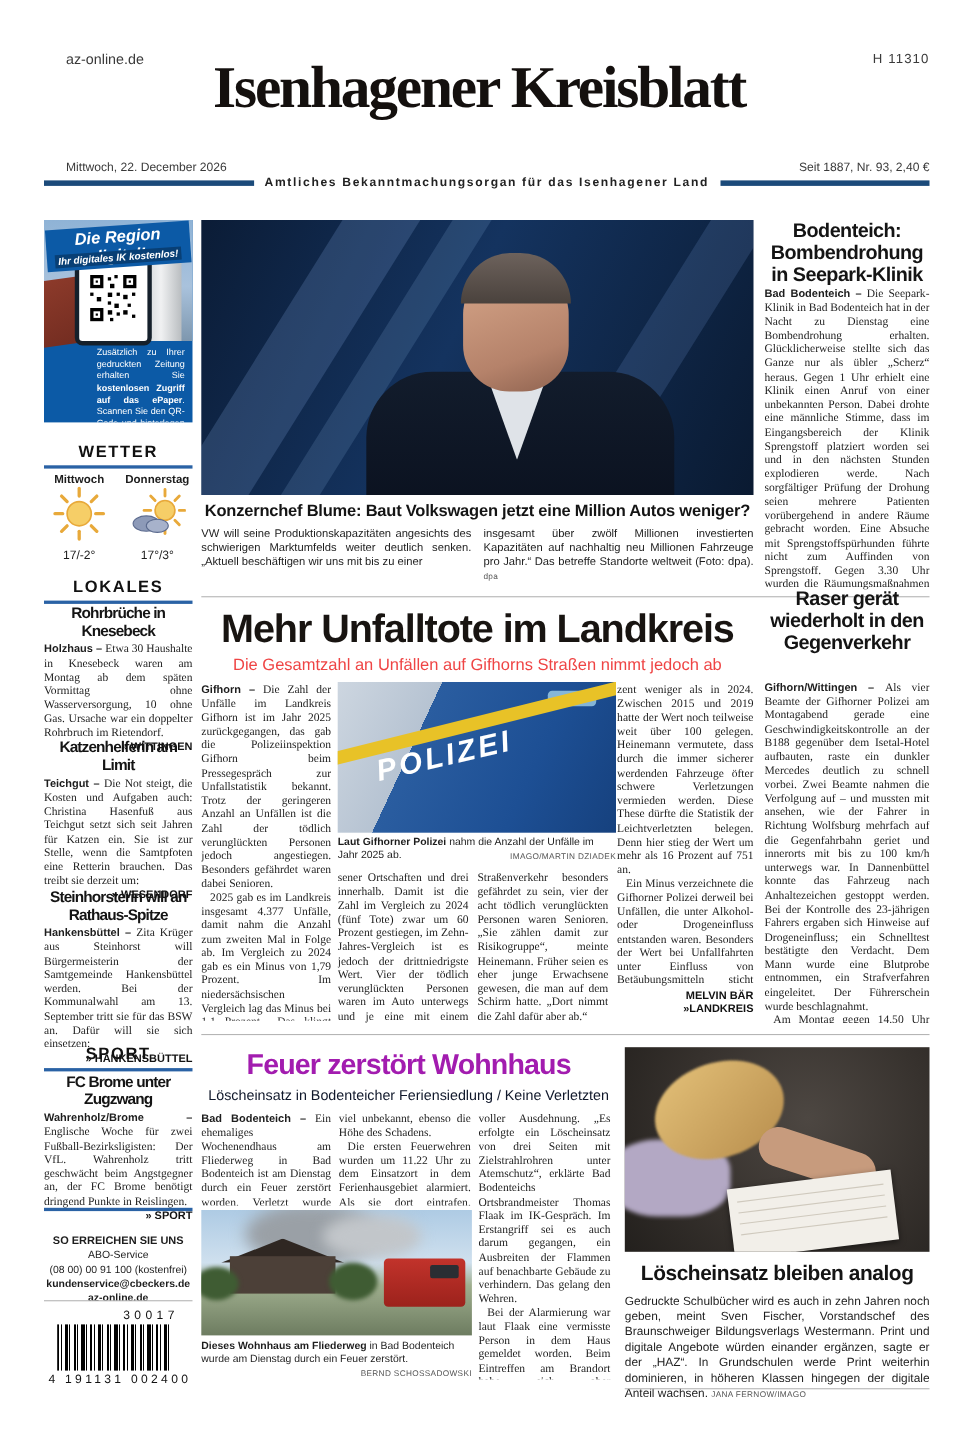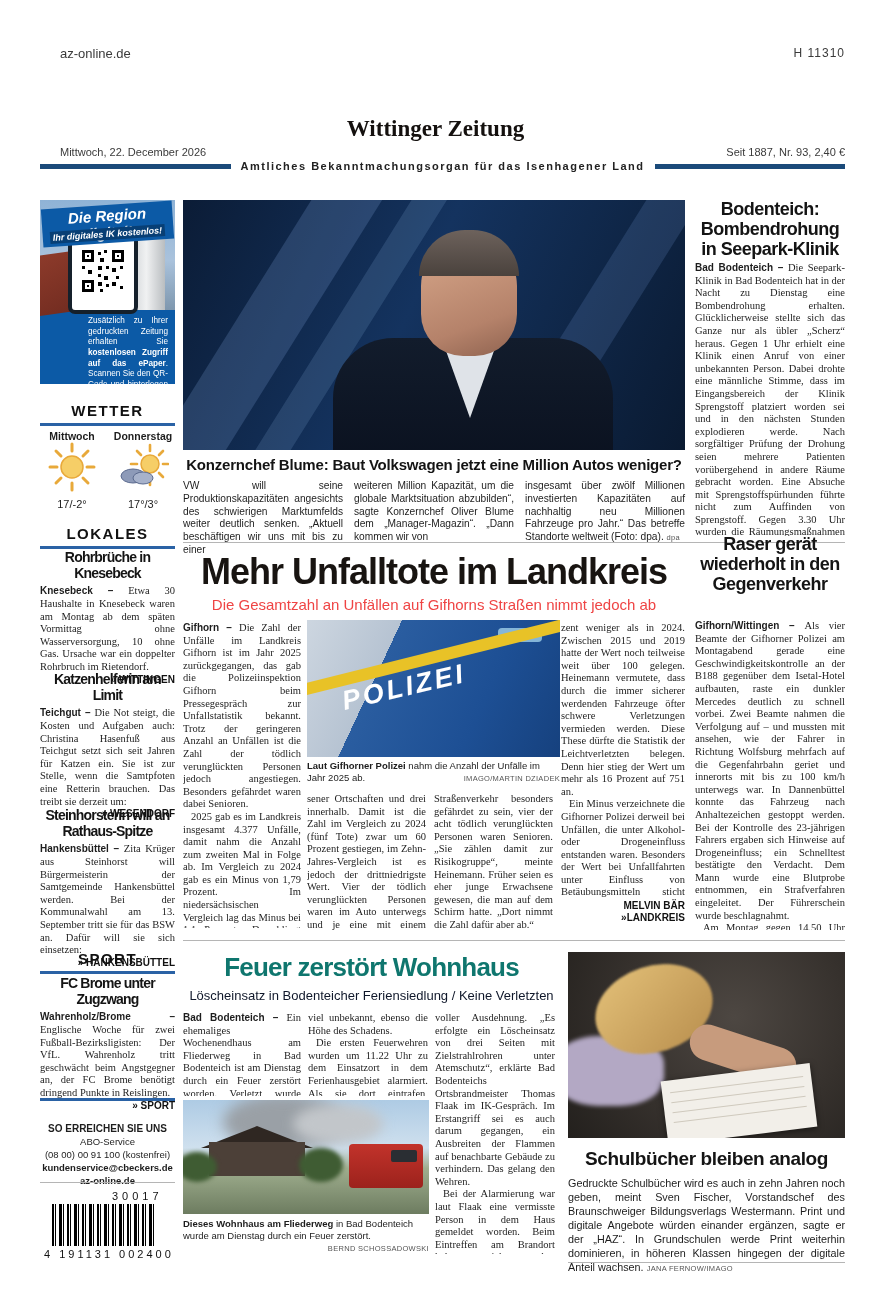--- a/index.html
+++ b/index.html
@@ -108,38 +108,38 @@
                #000 7px 10px,#fff 10px 11px,#000 11px 12px,#fff 12px 15px);}
   .bc-num{font-size:11px;letter-spacing:3px;color:#111;}
   .bc-top{font-size:11px;letter-spacing:4px;color:#111;}
 
   
   .vw-h{font-weight:bold;font-size:15px;letter-spacing:-0.2px;text-align:center;color:#141414;}
   .vw-cols{display:flex;gap:11px;}
   .vw-cols div{flex:1;font-size:10.2px;line-height:1.25;text-align:justify;}
   .main-h{font-weight:bold;font-size:36px;letter-spacing:-1px;text-align:center;color:#181411;}
   .main-sub{font-size:15px;text-align:center;color:#ef4444;}
-  .fire-h{font-weight:bold;font-size:26px;letter-spacing:-0.8px;text-align:center;color:#0f766e;}
+  .fire-h{font-weight:bold;font-size:26px;letter-spacing:-0.8px;text-align:center;color:#a21caf;}
   .fire-sub{font-size:13px;text-align:center;color:#0f172a;}
   .school-h{font-weight:bold;font-size:19px;letter-spacing:-0.4px;text-align:center;color:#141414;}
   .school-t{font-size:10.8px;line-height:1.3;text-align:justify;}
 
   .contact{width:135px;border-top:3px solid #2a62a5;text-align:center;}
   .contact .t{font-weight:bold;font-size:10px;margin-top:22px;}
   .contact .n{font-size:9.5px;margin-top:2px;}
   .contact .b{font-weight:bold;font-size:9.5px;margin-top:2px;}
 </style>
 </head>
 <body>
 
 <div class="page">
 
   <div class="abs site" style="left:60px;top:46px;">az-online.de</div>
   <div class="abs postcode" style="right:26px;top:46px;">H 11310</div>
-  <div class="abs submasthead" style="left:0;top:116px;">Wittinger Zeitung</div>
+  <div class="abs masthead" style="left:0;top:52px;">Isenhagener Kreisblatt</div>
   <div class="abs dateline" style="left:60px;top:146px;">Mittwoch, 22. December 2026</div>
   <div class="abs dateline" style="right:26px;top:146px;">Seit 1887, Nr. 93, 2,40 €</div>
   <div class="abs organbar" style="left:40px;top:160px;">
     <div class="bar"></div>
     <div class="txt">Amtliches Bekanntmachungsorgan für das Isenhagener Land</div>
     <div class="bar"></div>
   </div>
 
   <div class="abs adbox" style="left:40px;top:200px;">
     <div class="ad-photo">
@@ -222,21 +222,21 @@
       </svg>
       <div class="wx-temp">17°/3°</div>
     </div>
   </div>
 
   <div class="abs sec-title" style="left:40px;top:525px;width:135px;">LOKALES</div>
 
   <div class="abs" style="left:40px;top:550px;width:135px;">
     <h3 class="side-h">Rohrbrüche in Knesebeck</h3>
     <div class="serif" style="margin-top:4px;">
-      <span class="lead">Knesebeck – </span><span>Etwa 30 Haushalte in Knesebeck waren am Montag ab dem späten Vormittag ohne Wasserversorgung, 10 ohne Gas. Ursache war ein doppelter Rohrbruch im Rietendorf.</span>
+      <span class="lead">Holzhaus – </span><span>Etwa 30 Haushalte in Knesebeck waren am Montag ab dem späten Vormittag ohne Wasserversorgung, 10 ohne Gas. Ursache war ein doppelter Rohrbruch im Rietendorf.</span>
     </div>
     <div class="ref">» WITTINGEN</div>
   </div>
 
   <div class="abs" style="left:40px;top:672px;width:135px;">
     <h3 class="side-h">Katzenhelferin am Limit</h3>
     <div class="serif" style="margin-top:4px;">
       <span class="lead">Teichgut – </span><span>Die Not steigt, die Kosten und Aufgaben auch: Christina Hasenfuß aus Teichgut setzt sich seit Jahren für Katzen ein. Sie ist zur Stelle, wenn die Samtpfoten eine Retterin brauchen. Das treibt sie derzeit um:</span>
     </div>
     <div class="ref">» WESENDORF</div>
@@ -278,21 +278,20 @@
     <div class="streak" style="left:380px;top:-70px;width:46px;background:rgba(120,160,220,0.18);"></div>
     <div class="suit"></div>
     <div class="shirt"></div>
     <div class="head"></div>
     <div class="hair"></div>
   </div>
 
   <div class="abs vw-h" style="left:183px;top:456px;width:502px;">Konzernchef Blume: Baut Volkswagen jetzt eine Million Autos weniger?</div>
   <div class="abs vw-cols" style="left:183px;top:480px;width:502px;">
     <div>VW will seine Produktionskapazitäten angesichts des schwierigen Marktumfelds weiter deutlich senken. „Aktuell beschäftigen wir uns mit bis zu einer</div>
-    <div>weiteren Million Kapazität, um die globale Marktsituation abzubilden“, sagte Konzernchef Oliver Blume dem „Manager-Magazin“. „Dann kommen wir von</div>
     <div><span>insgesamt über zwölf Millionen investierten Kapazitäten auf nachhaltig neu Millionen Fahrzeuge pro Jahr.“ Das betreffe Standorte weltweit (Foto: dpa).</span> <span class="credit">dpa</span></div>
   </div>
   <div class="abs hairline" style="left:183px;top:542px;width:662px;"></div>
 
   <div class="abs main-h" style="left:183px;top:551px;width:502px;">Mehr Unfalltote im Landkreis</div>
   <div class="abs main-sub" style="left:183px;top:596px;width:502px;">Die Gesamtzahl an Unfällen auf Gifhorns Straßen nimmt jedoch ab</div>
 
   <div class="abs serif clip" style="left:183px;top:622px;width:118px;height:306px;">
     <p><span class="lead">Gifhorn – </span><span>Die Zahl der Unfälle im Landkreis Gifhorn ist im Jahr 2025 zurückgegangen, das gab die Polizeiinspektion Gifhorn beim Pressegespräch zur Unfallstatistik bekannt. Trotz der geringeren Anzahl an Unfällen ist die Zahl der tödlich verunglückten Personen jedoch angestiegen. Besonders gefährdet waren dabei Senioren.</span></p>
     <p>2025 gab es im Landkreis insgesamt 4.377 Unfälle, damit nahm die Anzahl zum zweiten Mal in Folge ab. Im Vergleich zu 2024 gab es ein Minus von 1,79 Prozent. Im niedersächsischen Vergleich lag das Minus bei 1,1 Prozent. „Das klingt nicht nach viel, aber ich bin über jeden Unfall froh, der nicht passiert“, erklärte Stefan Heinemann, Verkehrssachbearbeiter bei der Gifhorner Polizei.</p>
@@ -372,20 +371,20 @@
     <div class="c-sleeve"></div>
     <div class="c-hair"></div>
     <div class="c-arm"></div>
     <div class="c-book">
       <div class="c-bookline" style="top:12px;"></div>
       <div class="c-bookline" style="top:22px;"></div>
       <div class="c-bookline" style="top:32px;"></div>
       <div class="c-bookline" style="top:42px;"></div>
     </div>
   </div>
-  <div class="abs school-h" style="left:568px;top:1148px;width:277px;">Schulbücher bleiben analog</div>
+  <div class="abs school-h" style="left:568px;top:1148px;width:277px;">Löscheinsatz bleiben analog</div>
   <div class="abs school-t" style="left:568px;top:1176px;width:277px;">
     <span>Gedruckte Schulbücher wird es auch in zehn Jahren noch geben, meint Sven Fischer, Vorstandschef des Braunschweiger Bildungsverlags Westermann. Print und digitale Angebote würden einander ergänzen, sagte er der „HAZ“. In Grundschulen werde Print weiterhin dominieren, in höheren Klassen hingegen der digitale Anteil wachsen.</span>
     <span class="credit">JANA FERNOW/IMAGO</span>
   </div>
   <div class="abs hairline" style="left:568px;top:1262px;width:277px;"></div>
 
 </div>
 
 </body></html>

